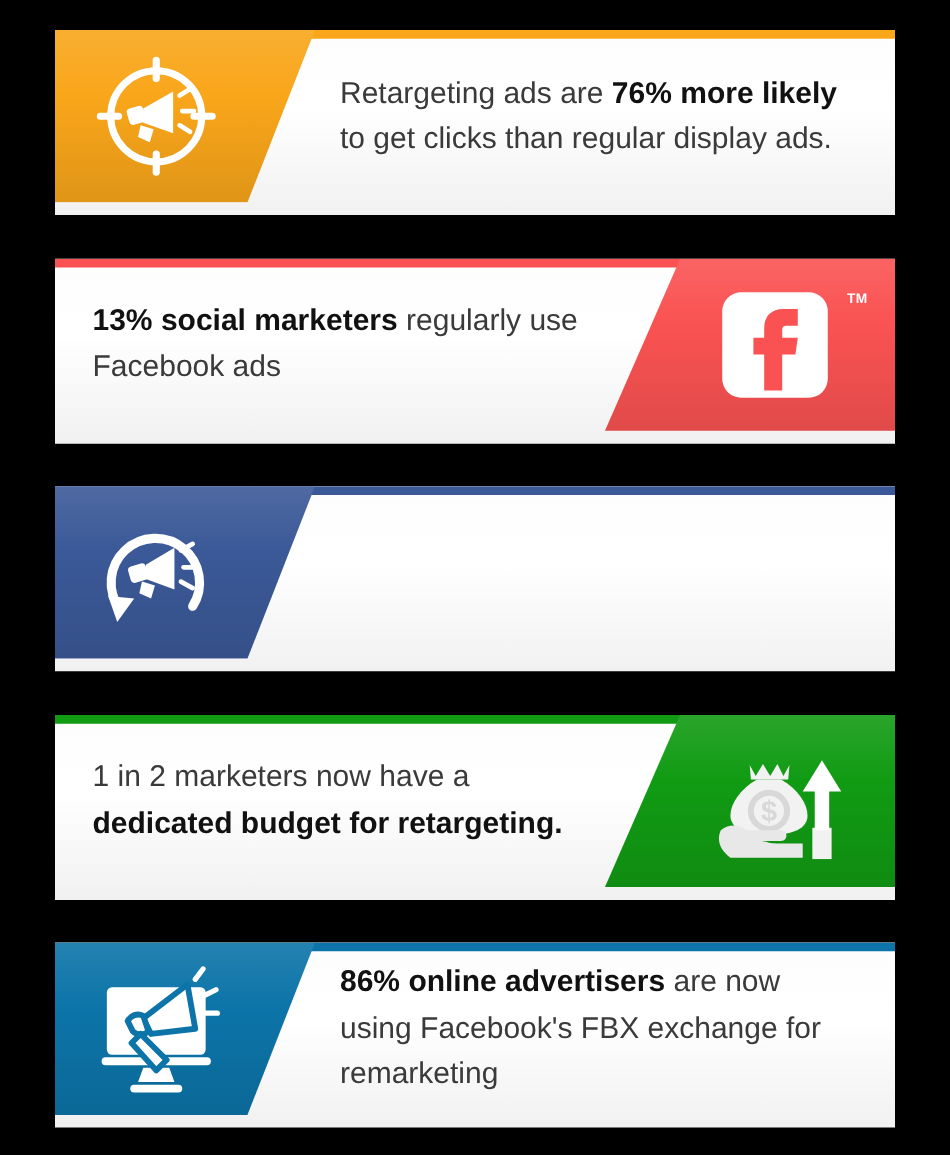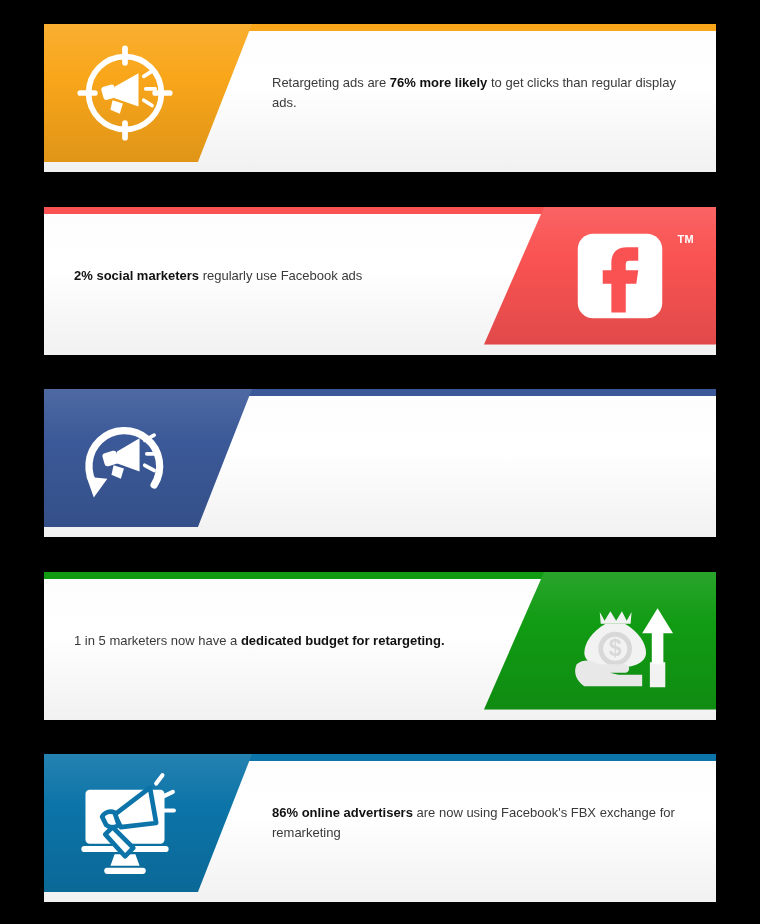--- a/index.html
+++ b/index.html
@@ -52,21 +52,21 @@
     z-index:3;
   }
   .card.left  .icon-box { left:0; padding-right:46px; }
   .card.right .icon-box { right:0; width:232px; padding-left:40px; }
 
   .icon-box svg { display:block; }
 
   .card-text {
     position:absolute; top:0; height:138px;
     display:flex; align-items:center;
-    font-size:13px;
+    font-size:24px;
     line-height:1.52;
     color:#3a3a3a;
     z-index:2;
   }
   .card.left  .card-text { left:228px; right:34px; }
   .card.right .card-text { left:30px;  right:250px; }
   .card-text b { color:#111; font-weight:bold; }
 
   .tm {
     position:absolute;
@@ -115,21 +115,21 @@
     <div class="wedge" style="background:#FA5252"></div>
     <div class="icon-box">
       <svg width="96" height="96" viewBox="0 0 100 100">
         <rect x="6" y="6" width="88" height="88" rx="16" fill="#fff"></rect>
         <path d="M60 34 h9 V20 h-12 c-10 0 -16 6 -16 16 v8 h-9 v14 h9 v30 h15 V58 h11 l2 -14 h-13 v-6 c0 -3 1 -4 4 -4 Z" fill="#FA5252"></path>
       </svg>
       <span class="tm" style="top:26px; right:22px;text-align:center;">TM</span>
     </div>
     <div class="card-text">
       <span>
-        <span></span><b>2% social marketers</b><span> regularly use Facebook ads</span>
+        <span></span><b>13% social marketers</b><span> regularly use Facebook ads</span>
       </span>
     </div>
   </div>
 
   <div class="card left">
     <div class="top-strip" style="background:#3B5998"></div>
     <div class="wedge" style="background:#3B5998"></div>
     <div class="icon-box">
       <svg width="104" height="104" viewBox="0 0 100 100">
         <path d="M22 78 A34 34 0 1 1 78 76" fill="none" stroke="#fff" stroke-width="7" stroke-linecap="round"></path>
@@ -160,21 +160,21 @@
         <circle cx="50" cy="58" r="15" fill="none" stroke="#d8d8d8" stroke-width="5"></circle>
         <text x="50" y="66" font-family="Liberation Sans, sans-serif" font-size="24" font-weight="bold" fill="#d8d8d8" text-anchor="middle">$</text>
         <path d="M10 74 c8 -6 16 -4 22 0 h28 c6 0 6 9 0 9 h-16 c6 1 6 2 12 2 h22 v12 h-60 c-8 -6 -12 -14 -8 -23 Z" fill="#e8e8e8"></path>
         <rect x="86" y="72" width="16" height="26" fill="#f2f2f2"></rect>
         <path d="M94 16 L110 42 H100 V74 H88 V42 H78 Z" fill="#fff"></path>
       </svg>
       <span class="tm"></span>
     </div>
     <div class="card-text">
       <span>
-        <span>1 in 5 marketers now have a </span><b>dedicated budget for retargeting.</b><span></span>
+        <span>1 in 2 marketers now have a </span><b>dedicated budget for retargeting.</b><span></span>
       </span>
     </div>
   </div>
 
   <div class="card left">
     <div class="top-strip" style="background:#0C74A8"></div>
     <div class="wedge" style="background:#0C74A8"></div>
     <div class="icon-box">
       <svg width="106" height="104" viewBox="0 0 100 100">
         <rect x="12" y="18" width="76" height="52" rx="4" fill="#fff"></rect>

